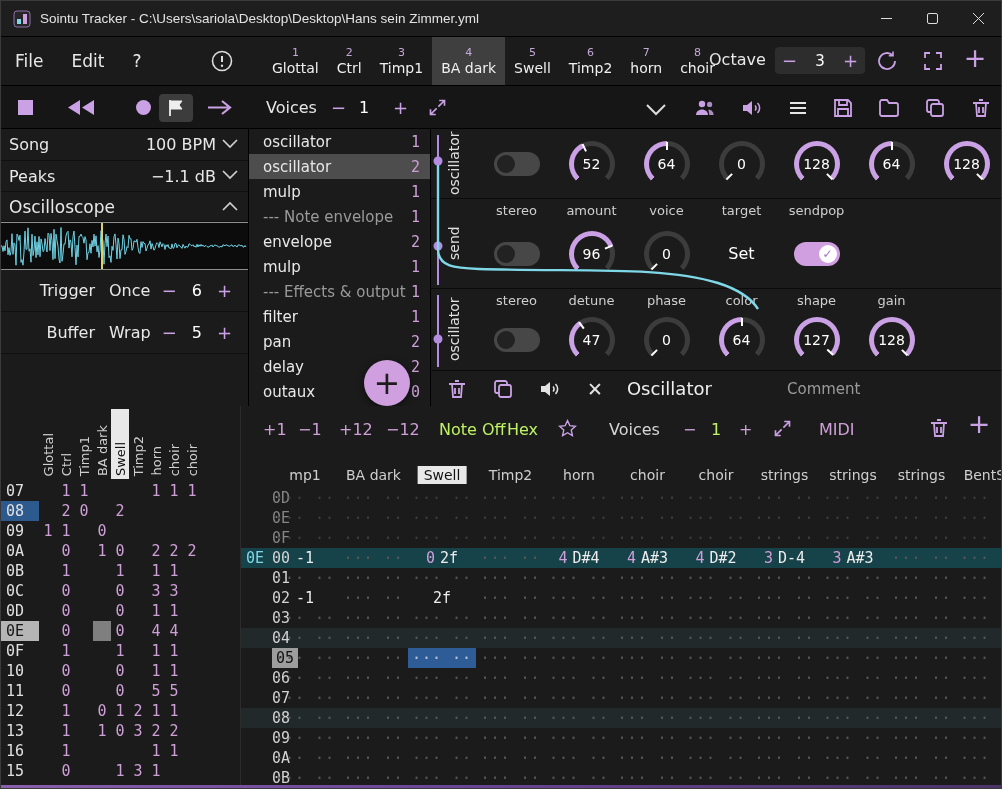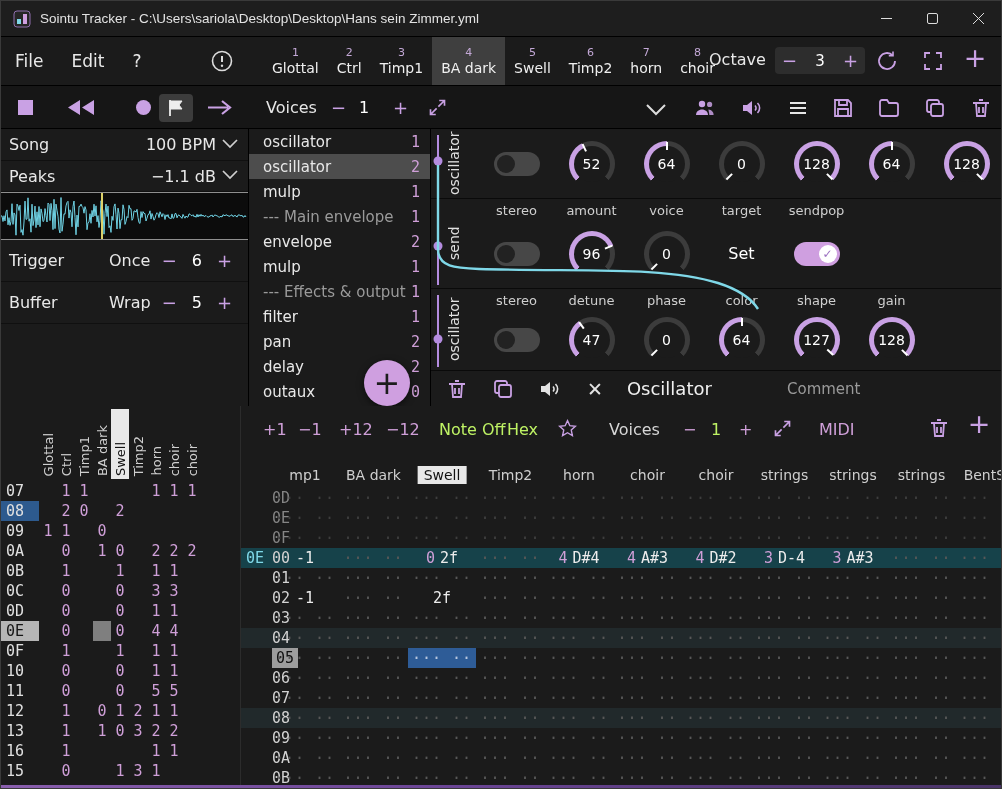--- a/index.html
+++ b/index.html
@@ -42,21 +42,21 @@
   .v-min { position:absolute; left:330px; top:11px; color:#c9a1e4; font-size:18px; }
   .v-val { position:absolute; left:358px; top:12px; color:#fff; font-size:16px; }
   .v-plus { position:absolute; left:392px; top:11px; color:#c9a1e4; font-size:18px; }
   .t-split { position:absolute; left:426px; top:11px; width:21px; height:21px; color:#c9a1e4; }
   .t-chev { position:absolute; left:644px; top:17px; width:22px; height:13px; color:#ddd; }
   .t-icon { position:absolute; top:10px; width:24px; height:24px; color:#c9a1e4; }
 
   
   .left-panel { position:absolute; left:0; top:128px; width:248px; height:277px; border-right:1px solid #000; background:#1b1b1b; overflow:hidden; }
   .lp-row { display:flex; align-items:center; padding:0 8px; font-size:16px; border-bottom:1px solid #101010; }
-  .lp-label { white-space:nowrap; }
+  .lp-label { white-space:nowrap;text-align:right; }
   .lp-value { margin-left:auto; margin-right:6px; white-space:nowrap; }
   .chev { width:18px; height:12px; color:#cfcfcf; }
   .scope { position:relative; height:48px; background:#0c0c0c; border:1px solid #8f8f8f; border-left:none; border-right:none; }
   .scope-cursor { position:absolute; left:100px; top:0; bottom:0; width:2px; background:#ddd169; }
   .mode-val { margin-left:14px; }
   .mini-step { margin-left:auto; display:flex; align-items:center; gap:15px; padding-right:8px; }
   .mini-step .mbtn { color:#c9a1e4; font-size:18px; }
   .mini-step .mval { color:#fff; font-size:16px; }
 
   
@@ -323,20 +323,28 @@
     </div>
     <div class="lp-row" style="height:31px">
       <span class="lp-label">Peaks</span>
       <span class="lp-value">−1.1 dB</span>
       <span class="chev">
           <svg width="16" height="10" viewBox="0 0 16 10" fill="none" stroke="currentColor" stroke-width="1.7">
             <path d="M1 1l7 7 7-7"></path>
           </svg>
         </span>
     </div>
+    <div class="lp-row" style="height:30px;font-size:17px">
+      <span class="lp-label">Oscilloscope</span>
+      <span class="chev" style="margin-left:auto">
+          <svg width="16" height="10" viewBox="0 0 16 10" fill="none" stroke="currentColor" stroke-width="1.7">
+            <path d="M1 9l7-7 7 7"></path>
+          </svg>
+        </span>
+    </div>
     <div class="scope">
       <svg id="scope-svg" width="246" height="46" viewBox="0 0 246 46">
           <path id="scope-path" fill="none" stroke="#6fd2e4" stroke-width="1" d="M0,23L1,22.9L2,28.5L3,22.7L4,27.9L5,18.8L6,16.9L7,31.8L8,24.6L9,32.4L10,28.4L11,10.7L12,31.4L13,19.9L14,21.9L15,42.2L16,11.1L17,13.0L18,17.5L19,12.2L20,39.4L21,36.6L22,42.2L23,29.0L24,8.1L25,26.4L26,26.0L27,4.8L28,28.2L29,25.8L30,39.2L31,11.2L32,32.6L33,27.0L34,13.1L35,34.6L36,18.8L37,31.9L38,13.5L39,33.7L40,15.9L41,20.3L42,28.6L43,27.7L44,15.6L45,22.4L46,29.0L47,10.1L48,11.3L49,27.6L50,10.4L51,17.7L52,36.6L53,6.3L54,35.6L55,11.1L56,17.3L57,23.2L58,36.3L59,40.0L60,4.5L61,38.3L62,31.1L63,20.8L64,21.2L65,12.9L66,9.5L67,8.3L68,25.1L69,16.8L70,19.5L71,33.8L72,13.5L73,8.0L74,24.3L75,41.8L76,22.1L77,33.9L78,13.3L79,13.4L80,11.1L81,13.4L82,14.7L83,20.2L84,13.6L85,16.9L86,36.7L87,29.7L88,29.1L89,20.7L90,30.3L91,17.4L92,24.0L93,11.2L94,23.1L95,12.8L96,28.8L97,22.6L98,34.5L99,27.7L100,7.8L101,14.1L102,17.9L103,41.2L104,20.3L105,11.0L106,23.6L107,13.1L108,34.6L109,32.8L110,39.4L111,23.3L112,27.4L113,13.6L114,10.9L115,21.8L116,36.0L117,15.1L118,20.3L119,35.6L120,26.7L121,26.8L122,11.8L123,16.3L124,31.4L125,28.5L126,23.5L127,24.7L128,12.3L129,15.8L130,15.7L131,27.3L132,25.4L133,18.0L134,18.0L135,19.2L136,16.3L137,24.4L138,29.7L139,30.4L140,18.6L141,24.5L142,18.6L143,20.4L144,20.5L145,28.0L146,25.2L147,21.6L148,21.2L149,17.8L150,26.1L151,20.5L152,23.5L153,27.2L154,25.3L155,21.7L156,19.7L157,20.7L158,24.6L159,18.8L160,21.2L161,23.8L162,20.6L163,21.6L164,26.5L165,21.8L166,23.6L167,21.6L168,25.0L169,24.9L170,25.9L171,20.9L172,25.3L173,24.8L174,20.6L175,20.5L176,24.8L177,22.4L178,21.9L179,23.3L180,24.0L181,25.4L182,21.4L183,23.4L184,25.2L185,23.0L186,24.2L187,24.0L188,20.9L189,21.2L190,22.4L191,22.8L192,21.7L193,23.8L194,22.9L195,24.3L196,21.3L197,24.0L198,21.7L199,23.3L200,21.3L201,23.2L202,22.0L203,23.6L204,23.1L205,22.5L206,23.5L207,24.1L208,24.0L209,22.7L210,22.9L211,21.9L212,24.0L213,22.6L214,21.9L215,22.5L216,22.8L217,23.4L218,24.3L219,23.9L220,23.2L221,24.1L222,21.7L223,22.4L224,22.6L225,22.0L226,21.9L227,23.0L228,22.9L229,23.4L230,22.1L231,21.9L232,23.7L233,22.8L234,22.6L235,22.9L236,24.1L237,22.1L238,21.9L239,22.3L240,23.0L241,22.2L242,24.0L243,24.0L244,22.5L245,24.0"></path>
         </svg>
       <div class="scope-cursor"></div>
     </div>
     <div class="lp-row" style="height:42px">
       <span class="lp-label" style="width:86px">Trigger</span>
       <span class="mode-val">Once</span>
       <span class="mini-step">
@@ -365,21 +373,21 @@
         </div>
         <div class="uitem sel">
           <span class="uname">oscillator</span>
           <span class="unum">2</span>
         </div>
         <div class="uitem">
           <span class="uname">mulp</span>
           <span class="unum">1</span>
         </div>
         <div class="uitem grp">
-          <span class="uname">--- Main envelope</span>
+          <span class="uname">--- Note envelope</span>
           <span class="unum">1</span>
         </div>
         <div class="uitem">
           <span class="uname">envelope</span>
           <span class="unum">2</span>
         </div>
         <div class="uitem">
           <span class="uname">mulp</span>
           <span class="unum">1</span>
         </div>

